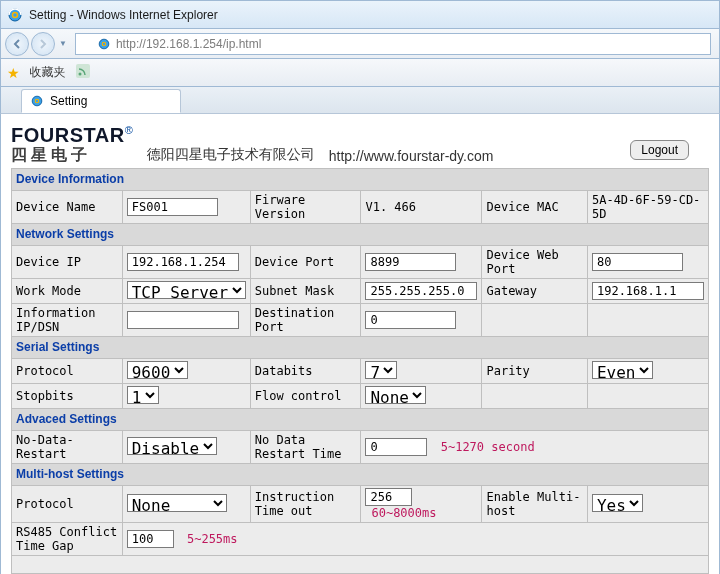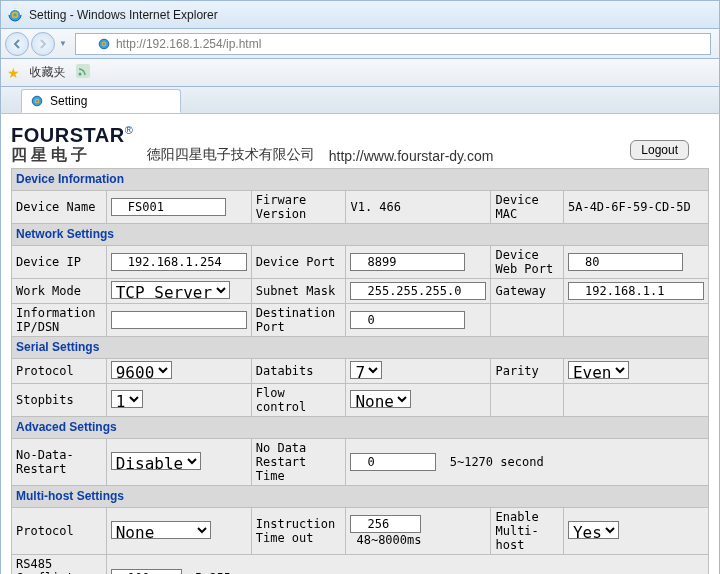--- a/index.html
+++ b/index.html
@@ -26,23 +26,23 @@
   .brand-fourstar { color:#0f172a; font-weight:bold; font-family: Arial, sans-serif; font-size:20px; letter-spacing:0.5px; }
   .brand-reg { font-size:11px; position:relative; top:-8px; color:#0a4ea0;}
   .brand-cn { color:#404040; font-weight:bold; font-size:16px; letter-spacing:4px; }
   .brand-sub { color:#333; font-size:14px; }
   .brand-url { color:#333; font-size:14px; }
   .logout { margin-left:auto; padding:2px 10px; border:1px solid #888; background:#eee; border-radius:6px; font-size:12px; cursor:pointer; margin-right:20px; margin-bottom:4px;}
   table.form { width:100%; border-collapse:collapse; }
   table.form td { border:1px solid #bfbfbf; height:22px; padding:2px 4px; font-size:12px; font-family: "SimSun","宋体",monospace; background:#ececec; vertical-align:middle; }
   tr.section td { background:#d9d9d9; color:#0b3ea8; font-weight:bold; font-family: Tahoma, Arial, sans-serif; }
   tr.blank td { background:#ececec; height:18px; }
-  .inp { font-family: "SimSun","宋体",monospace; font-size:12px; border:1px solid #7a7a7a; background:#fff; height:18px; padding:0 16px; }
+  .inp { font-family: "SimSun","宋体",monospace; font-size:12px; border:1px solid #7a7a7a; background:#fff; height:18px; padding:0 4px; }
   .sel { font-family: "SimSun","宋体",monospace; font-size:16px; border:1px solid #7a7a7a; background:#fff; height:18px; }
-  .hint { margin-left:6px; color:#000000; }
+  .hint { margin-left:6px; color:#be185d; }
   .col-label { width:16.6%; }
   .col-field { width:16.6%; }
 </style>
 </head>
 <body>
 
 <div class="window">
 
   <div class="titlebar">
     <span class="ie-icon">
@@ -201,21 +201,21 @@
 
       <tr class="section">
             <td colspan="6">Multi-host Settings</td>
           </tr>
       <tr>
         <td>Protocol</td>
         <td><select class="sel" style="width:100px"><option>None</option></select></td>
         <td>Instruction Time out</td>
         <td>
           <input class="inp" size="4" value="256" style="">
-          <span class="hint">48~8000ms</span>
+          <span class="hint">60~8000ms</span>
         </td>
         <td>Enable Multi-host</td>
         <td><select class="sel"><option>Yes</option></select></td>
       </tr>
       <tr>
         <td>RS485 Conflict Time Gap</td>
         <td colspan="5">
           <input class="inp" size="4" value="100" style="">
           <span class="hint">5~255ms</span>
         </td>

